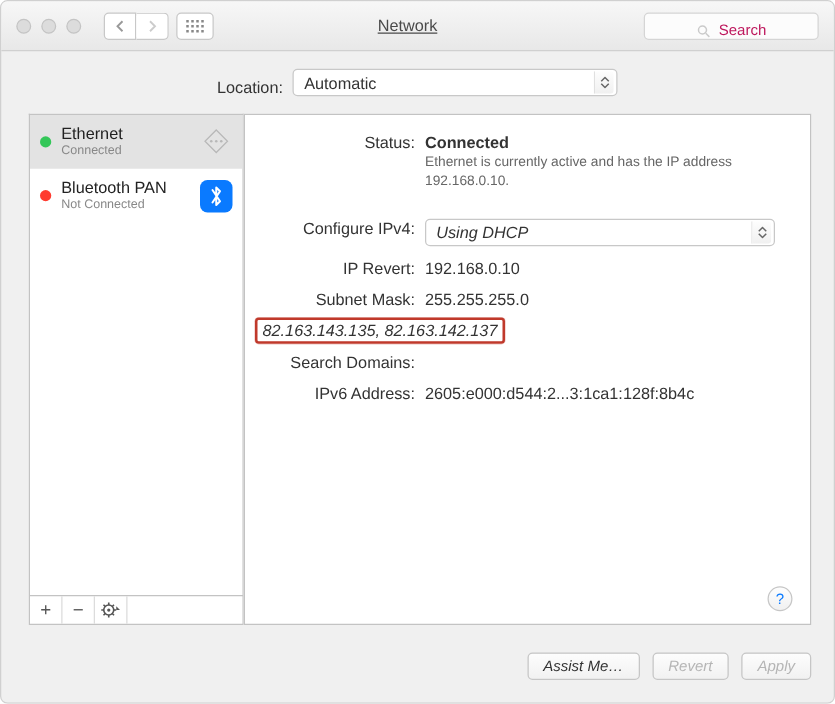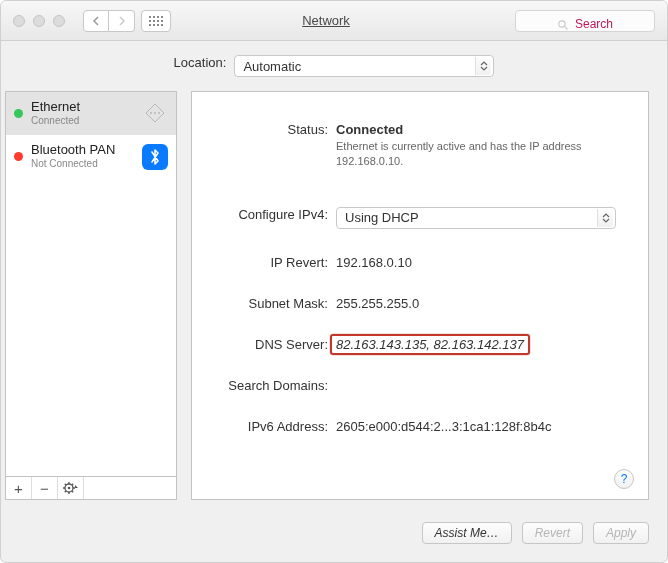--- a/index.html
+++ b/index.html
@@ -42,36 +42,36 @@
     position: absolute; right: 12px; top: 9px;
     width: 140px; height: 22px;
     border: 1px solid #d5d5d5; border-radius: 4px;
     background: #fcfcfc;
     display: flex; align-items: flex-end; justify-content: center;
     color: #be185d; font-size: 12px; gap: 6px;
   }
   .search svg { opacity: 0.6; }
 
   .locationbar {
-    display: flex; align-items: flex-start; justify-content: center;
+    display: flex; align-items: flex-end; justify-content: center;
     gap: 8px; padding: 14px 0;
   }
   .locationbar .lbl { font-size: 13px; color: #333; }
   .popup {
     height: 22px; min-width: 260px;
     background: #fff; border: 1px solid #c8c8c8; border-radius: 4px;
     display: flex; align-items: center; padding: 0 8px;
     font-size: 13px; color: #333; position: relative;
   }
   .popup .chevs { position: absolute; right: 2px; top: 1px; bottom: 1px; width: 16px;
     background: linear-gradient(#fdfdfd,#f0f0f0); border-left: 1px solid #e0e0e0; border-radius: 0 3px 3px 0;
     display:flex; flex-direction:column; align-items:center; justify-content:center; gap:0px; color:#666; }
   .popup .chevs svg { display:block; }
 
-  .content { flex: 1; display: flex; padding: 0 18px 10px 4px; gap: 14px; }
+  .content { flex: 1; display: flex; padding: 0 18px 10px 22px; }
 
   .sidebar {
     width: 172px; display:flex; flex-direction:column;
   }
   .sidelist {
     flex:1; background:#fff; border:1px solid #c3c3c3;
     border-bottom: none;
     overflow:hidden;
   }
   .sideitem {
@@ -100,25 +100,25 @@
     border-right: 1px solid #dcdcdc; color:#555; font-size: 15px;
   }
   .sidefooter .fbtn svg { display:block; }
 
   .details {
     flex:1; background:#fff; border:1px solid #c3c3c3;
     padding: 14px 14px 10px 14px;
     display:flex; flex-direction:column;
     font-size: 13px; color:#333;
   }
-  .row { display:flex; align-items:flex-start; margin-bottom: 10px; margin-top: 16px; }
+  .row { display:flex; align-items:flex-start; margin-bottom: 10px; }
   .row .k { width: 130px; text-align:right; padding-right: 8px; color:#333; }
   .row .v { flex:1; }
   .desc { font-size: 11px; color:#666; line-height:1.35; margin-top:2px; }
-  .ipv4popup { width: 280px; }
+  .ipv4popup { width: 280px; font-style: italic; }
 
   .highlight-box {
     border: 2px solid #c0392b;
     border-radius: 3px;
     padding: 1px 4px;
     margin: -3px -6px;
     display: inline-block;
     box-shadow: 0 0 0 0.5px rgba(192,57,43,0.3);
     font-style: italic;
   }
@@ -304,21 +304,20 @@
         <div class="v">192.168.0.10</div>
       </div>
 
       <div class="row">
         <div class="k">Subnet Mask:</div>
         <div class="v">255.255.255.0</div>
       </div>
 
 
       <div class="row">
-        <div class="k">DNS Server:</div>
         <div class="v"><span class="highlight-box">82.163.143.135, 82.163.142.137</span></div>
       </div>
 
       <div class="row">
         <div class="k">Search Domains:</div>
         <div class="v"></div>
       </div>
 
       <div class="row">
         <div class="k">IPv6 Address:</div>

